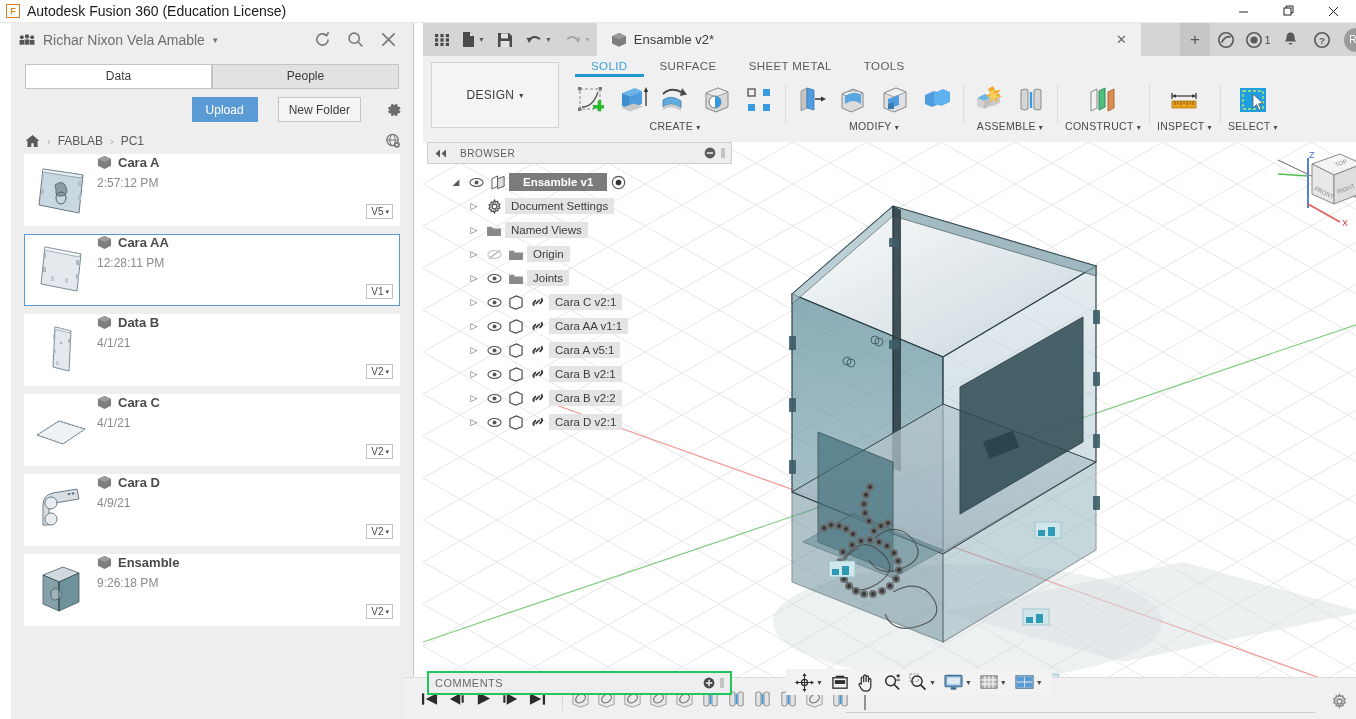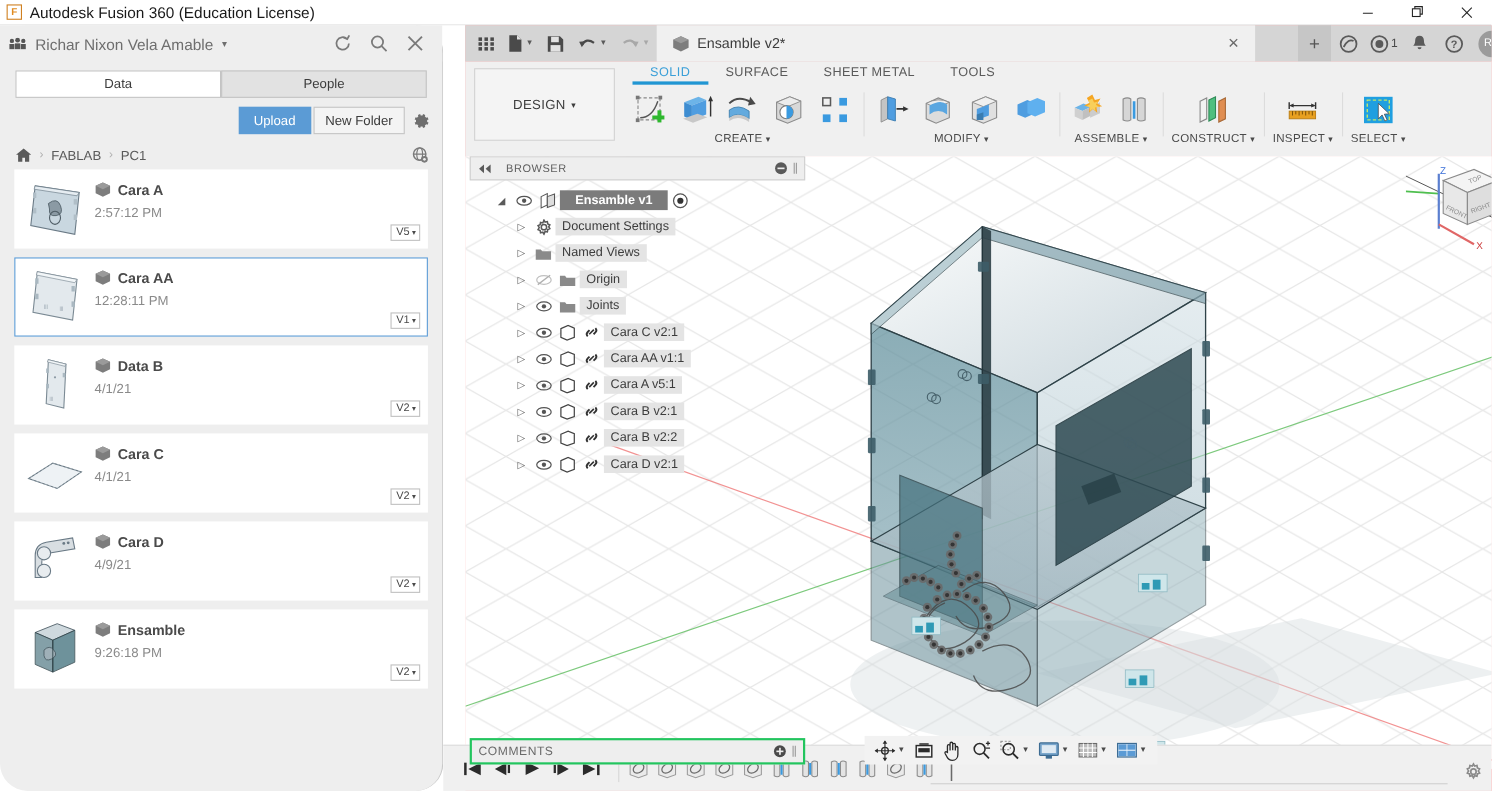--- a/index.html
+++ b/index.html
@@ -27,22 +27,22 @@
   }
   .title-text { font-size: 14px; color: #1a1a1a; }
   .win-ctrls { margin-left: auto; display: flex; height: 23px; }
   .win-btn {
     width: 45px; height: 23px; display: flex; align-items: center;
     justify-content: center; font-size: 13px; color: #333;
   }
 
   
   .leftpanel {
-    position: absolute; left: 0; top: 23px; width: 403px; height: 696px;
-    background: #eeeeee; border-right: 1px solid #c8c8c8; border-radius: 25px;
+    position: absolute; left: 11px; top: 23px; width: 403px; height: 696px;
+    background: #eeeeee; border-right: 1px solid #c8c8c8;
   }
   .lp-header {
     height: 33px; display: flex; align-items: center;
     background: #eeeeee; padding: 0 8px;
   }
   .lp-usericon { width: 16px; height: 16px; margin-right: 8px; display:flex; align-items:center; }
   .lp-username { font-size: 14px; color: #6e6e6e; }
   .lp-caret { margin-left: 8px; font-size: 9px; color: #6e6e6e; }
   .lp-header-icons { margin-left: auto; display: flex; gap: 16px; padding-right: 8px; }
   .lp-hicon { color: #7a7a7a; display: flex; align-items: center; }
@@ -50,21 +50,21 @@
   .tabrow { display: flex; padding: 8px 14px 0 14px; }
   .tab-btn {
     flex: 1; height: 25px; line-height: 23px; text-align: center;
     font-size: 12px; color: #3c3c3c; border: 1px solid #c4c4c4;
     background: #e2e2e2;
   }
   .tab-btn.active { background: #ffffff; }
 
   .actionrow {
     display: flex; align-items: center; justify-content: flex-end;
-    padding: 8px 10px 6px 14px; gap: 2px;
+    padding: 8px 10px 6px 14px; gap: 20px;
   }
   .btn-upload {
     background: #5b9bd5; color: #fff; border: none; height: 25px;
     padding: 0 14px; font-size: 12px; font-family: inherit; cursor: pointer;
   }
   .btn-newfolder {
     background: #f4f4f4; color: #3c3c3c; border: 1px solid #c4c4c4;
     height: 25px; padding: 0 10px; font-size: 12px; font-family: inherit; cursor: pointer;
   }
   .gear-sm { color: #6e6e6e; display: flex; align-items: center; margin-left: 4px; }
@@ -81,21 +81,21 @@
   .file-card {
     display: flex; align-items: stretch; height: 72px;
     background: #ffffff; border: 1px solid transparent;
     margin-bottom: 8px; position: relative;
   }
   .file-card.selected { border: 1px solid #5b9bd5; }
   .thumb {
     width: 72px; min-width: 72px; display: flex;
     align-items: center; justify-content: center;
   }
-  .file-info { flex: 1; padding-top: 10px; position: relative; }
+  .file-info { flex: 1; padding-top: 0; position: relative; }
   .file-name-row { display: flex; align-items: center; }
   .file-cubeicon { margin-right: 6px; display: flex; }
   .file-name { font-size: 13px; font-weight: bold; color: #4a4a4a; }
   .file-date { font-size: 12px; color: #8a8a8a; margin-top: 6px; }
   .ver-badge {
     position: absolute; right: 6px; bottom: 6px;
     border: 1px solid #c0c0c0; background: #fff; font-size: 10px;
     color: #4a4a4a; padding: 1px 3px 1px 4px; display: flex; align-items: center; gap: 2px;
   }
   .ver-caret { font-size: 7px; }

